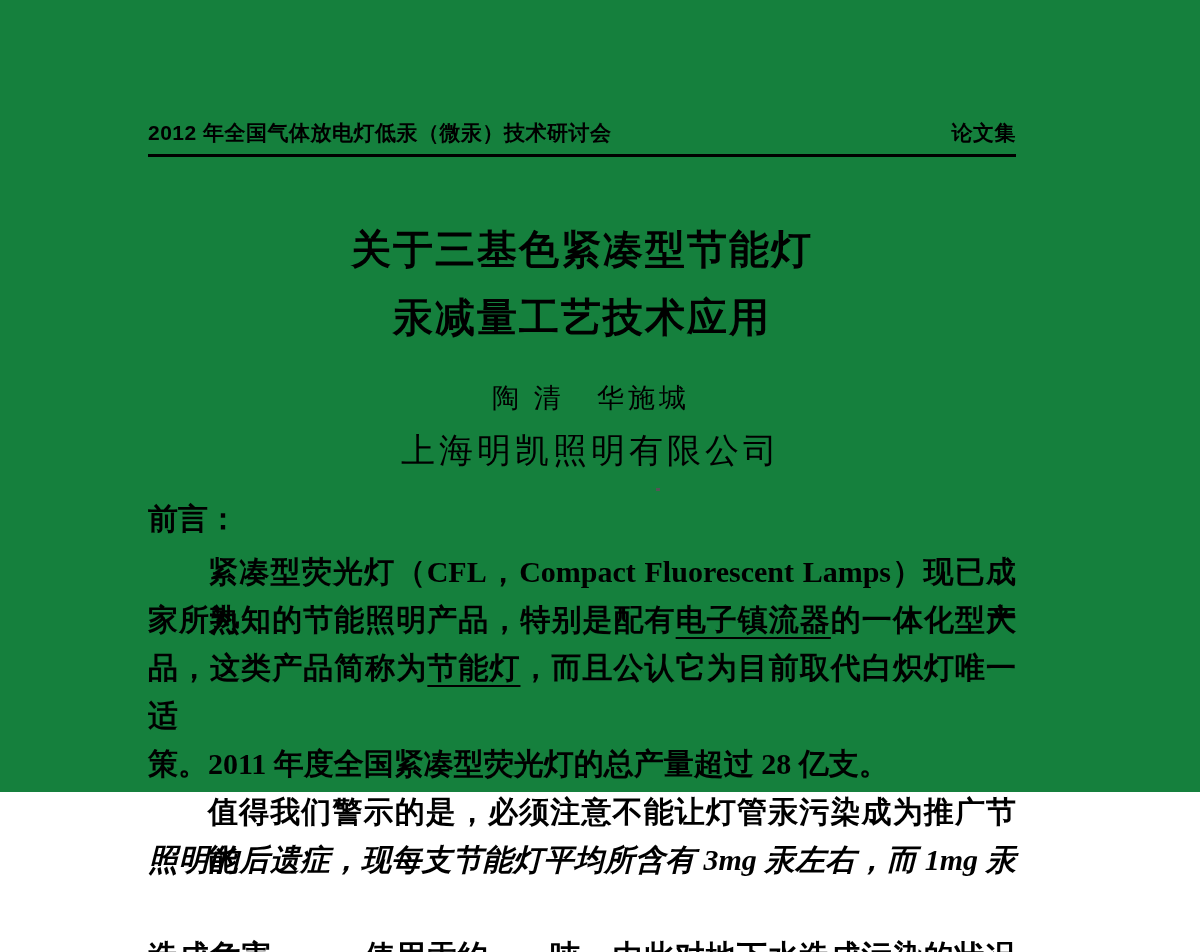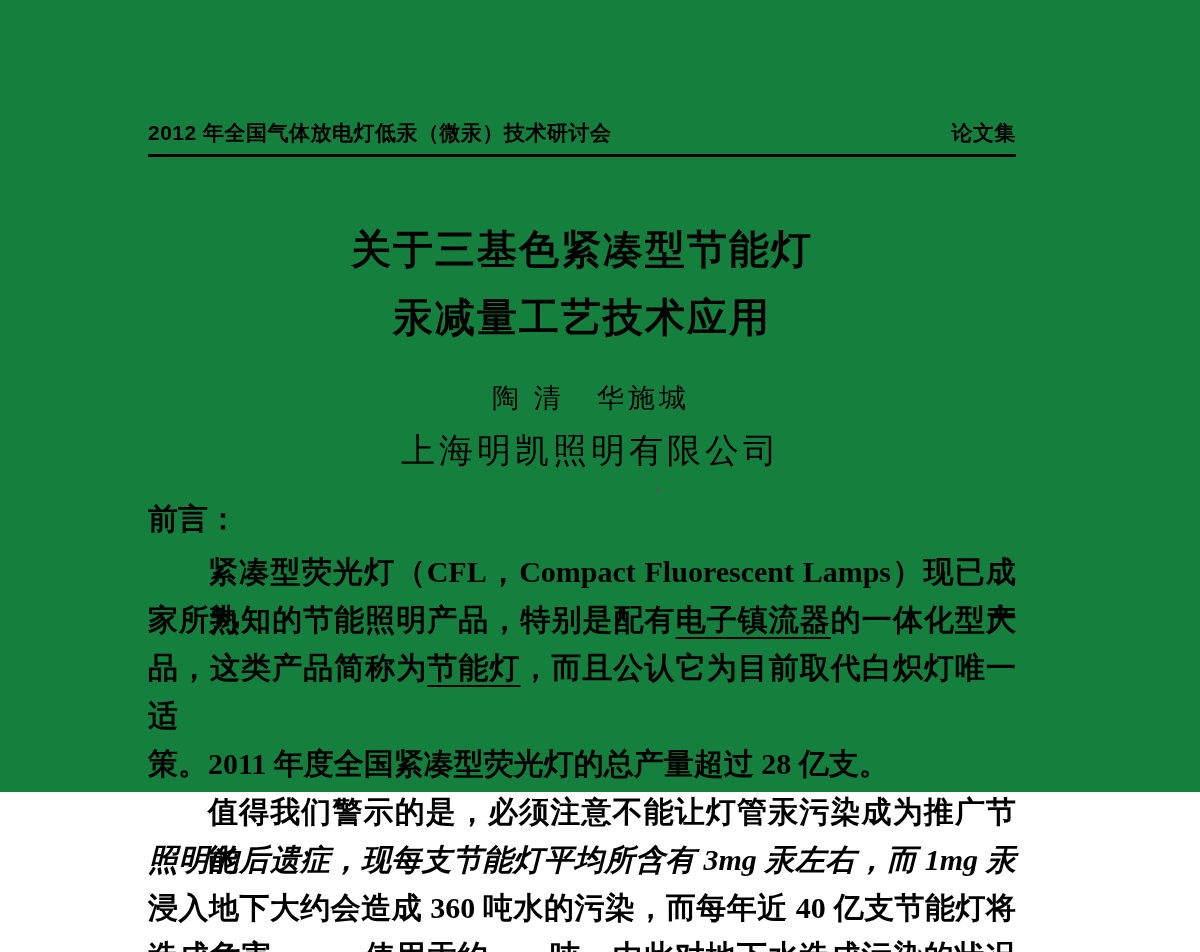--- a/index.html
+++ b/index.html
@@ -129,16 +129,15 @@
 
   <div class="bline l2"><span>家所熟知的节能照明产品，特别是配有</span><span class="u">电子镇流器</span><span>的一体化型产</span></div>
 
   <div class="bline indent l1">紧凑型荧光灯（CFL，Compact Fluorescent Lamps）现已成为大</div>
 
   <div class="bline l3"><span>品，这类产品简称为</span><span class="u">节能灯</span><span>，而且公认它为目前取代白炽灯唯一适</span></div>
 
   <div class="bline no-stretch l5">策。2011 年度全国紧凑型荧光灯的总产量超过 28 亿支。</div>
   <div class="bline indent l6">值得我们警示的是，必须注意不能让灯管汞污染成为推广节能</div>
   <div class="bline l7">照明的后遗症，现每支节能灯平均所含有 3mg 汞左右，而 1mg 汞</div>
-  <div class="bline l8">浸入地下大约会造成 360 吨水的污染，而每年近 40 亿支节能灯将</div>
   <div class="bline l9">造成危害。……使用汞约……吨，由此对地下水造成污染的状况</div>
 
 </div>
 
 </body></html>

